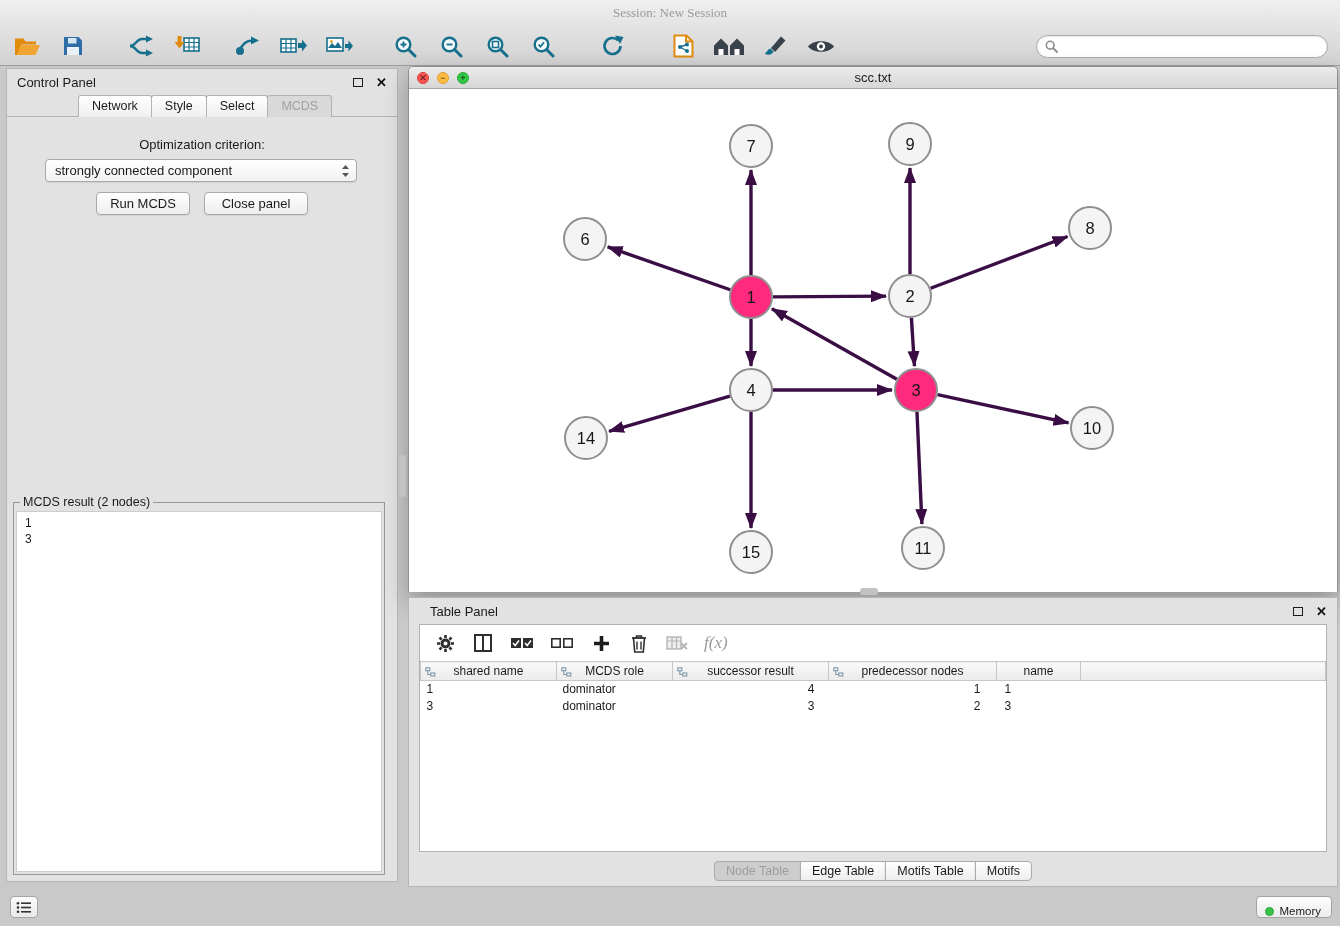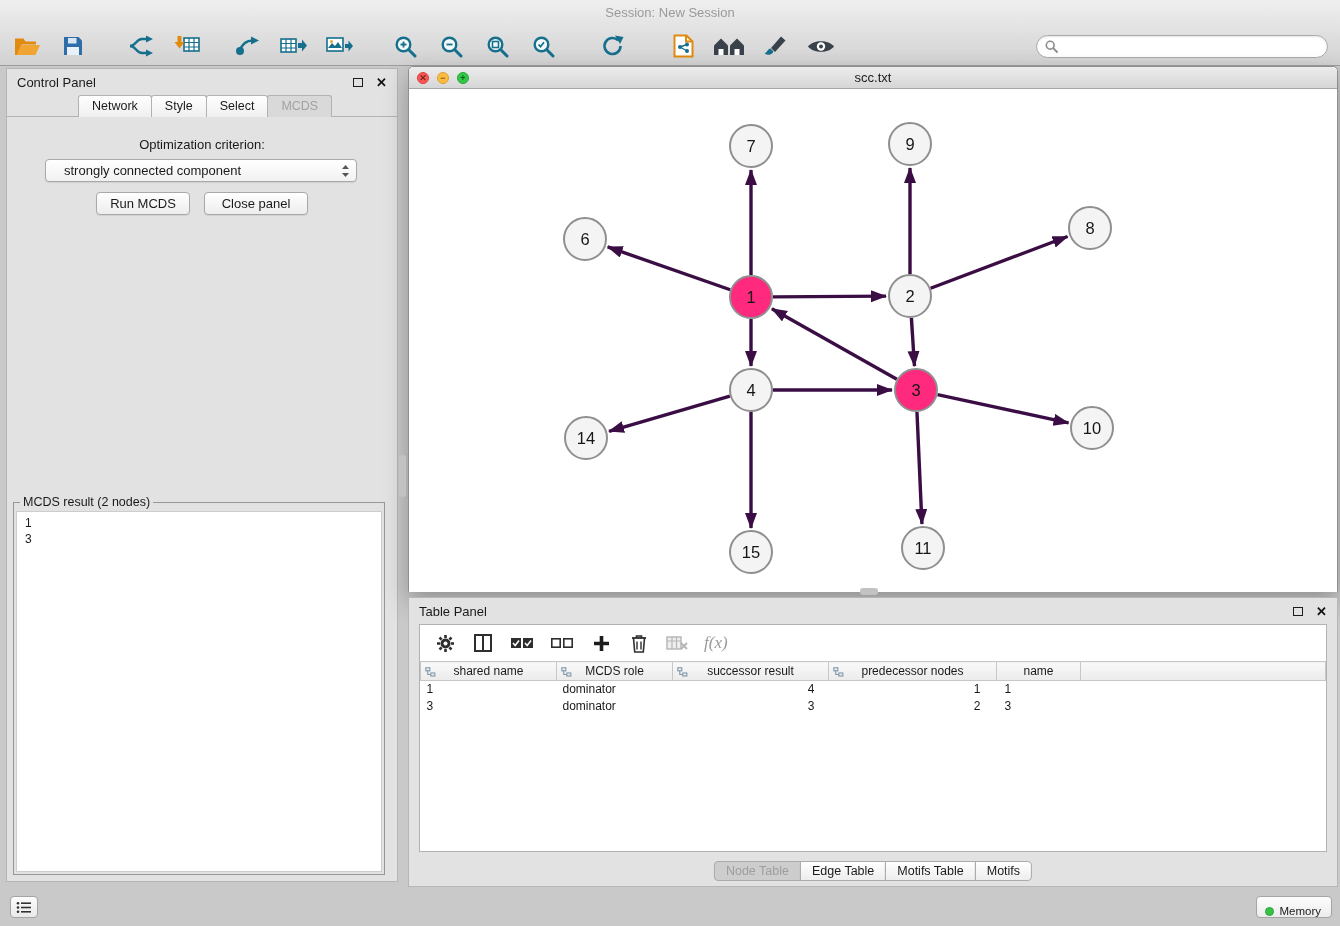--- a/index.html
+++ b/index.html
@@ -4,21 +4,21 @@
 <style>
   * { box-sizing: border-box; margin: 0; padding: 0; }
   body {
     width: 1340px; height: 926px; position: relative; overflow: hidden;
     font-family: "Liberation Sans", sans-serif; background: #c9c9c9; color: #1a1a1a;
   }
 
   
   .chrome { position: absolute; left: 0; top: 0; width: 1340px; height: 66px;
     background: linear-gradient(#efefef, #d2d2d2); border-bottom: 1px solid #9d9d9d; }
-  .titlebar { height: 26px; line-height: 26px; text-align: center; font-size: 13px; color: #9a9a9a; }
+  .titlebar { height: 26px; line-height: 26px; text-align: center; font-size: 13px; color: #9a9a9a; font-family: Liberation Serif, serif; }
   .toolbar { position: absolute; left: 0; top: 26px; right: 0; height: 40px; display: flex; align-items: center; }
   .tb-group { display: flex; align-items: center; gap: 12px; }
   .g1 { margin-left: 10px; } .g2 { margin-left: 34px; } .g3 { margin-left: 26px; }
   .g4 { margin-left: 32px; } .g5 { margin-left: 36px; } .g6 { margin-left: 36px; }
   .tb-btn { width: 34px; height: 30px; display: flex; align-items: center; justify-content: center; cursor: default; }
   .search-wrap { margin-left: auto; margin-right: 12px; width: 292px; height: 23px;
     border: 1px solid #a9a9a9; border-radius: 12px; background: #fff; display: flex; align-items: center;
     padding: 0 8px; box-shadow: inset 0 1px 2px rgba(0,0,0,.10); }
   .search-wrap input { border: none; outline: none; flex: 1; margin-left: 6px; font-size: 12px;
     font-family: inherit; background: transparent; }
@@ -34,21 +34,21 @@
 
   .cp-tabs { display: flex; padding-left: 71px; height: 22px; border-bottom: 1px solid #b2b2b2; }
   .cp-tab { height: 22px; line-height: 20px; padding: 0 13px; font-size: 12.5px;
     background: linear-gradient(#ffffff, #efefef); border: 1px solid #b2b2b2; border-bottom: none;
     margin-right: -1px; border-radius: 3px 3px 0 0; }
   .cp-tab.active { background: #d9d9d9; color: #a2a2a2; }
 
   .opt-label { position: absolute; left: 0; top: 68px; width: 100%; text-align: center; font-size: 13px; }
   .dropdown { position: absolute; left: 38px; top: 90px; width: 312px; height: 23px;
     border: 1px solid #a9a9a9; border-radius: 4px; background: linear-gradient(#ffffff,#f1f1f1);
-    display: flex; align-items: center; padding: 0 6px 0 18px; font-size: 13px;
+    display: flex; align-items: center; padding: 0 6px 0 9px; font-size: 13px;
     box-shadow: 0 1px 1px rgba(0,0,0,.08); }
   .dropdown .dd-text { flex: 1; }
   .btn { position: absolute; height: 23px; line-height: 21px; text-align: center; font-size: 13px;
     border: 1px solid #a9a9a9; border-radius: 4px; background: linear-gradient(#ffffff,#ededed);
     box-shadow: 0 1px 1px rgba(0,0,0,.08); }
   .btn-run { left: 89px; top: 123px; width: 94px; }
   .btn-close { left: 197px; top: 123px; width: 104px; }
 
   .result-box { position: absolute; left: 6px; top: 426px; width: 372px; height: 380px; }
   .result-box fieldset { width: 100%; height: 100%; border: 1px solid #979797; padding: 2px; }
@@ -74,21 +74,21 @@
   .net-canvas { display: block; width: 928px; height: 503px; background: #fff; }
   .net-canvas text { font-family: "Liberation Sans", sans-serif; font-size: 16.5px; fill: #161616; }
 
   .grip-v { position: absolute; left: 399px; top: 455px; width: 7px; height: 42px;
     background: #c2c2c2; border-radius: 3px; }
   .grip-h { position: absolute; left: 860px; top: 588px; width: 18px; height: 7px;
     background: #c2c2c2; border-radius: 3px; }
 
   
   .table-panel { position: absolute; left: 408px; top: 597px; width: 930px; height: 290px;
-    background: #e2e2e2; border: 1px solid #b6b6b6; }
+    background: #e2e2e2; border: 1px solid #b6b6b6; padding-left: 11px; }
   .table-area { position: absolute; left: 10px; top: 26px; width: 908px; height: 228px;
     background: #fff; border: 1px solid #b2b2b2; overflow: hidden; }
   .table-toolbar { height: 36px; display: flex; align-items: center; gap: 16px; padding-left: 14px; }
   .tt-btn { display: flex; align-items: center; justify-content: center; min-width: 22px; height: 24px; }
   .fx { font-family: "Liberation Serif", serif; font-style: italic; font-size: 17px; color: #9a9a9a; }
 
   table.node-table { width: 100%; border-collapse: collapse; table-layout: fixed; }
   .node-table th { height: 19px; font-weight: normal; font-size: 12px; text-align: center;
     background: linear-gradient(#f9f9f9,#ebebeb); border: 1px solid #c7c7c7; position: relative; padding: 0; }
   .node-table th .hdr-ic { position: absolute; left: 4px; top: 4px; }

